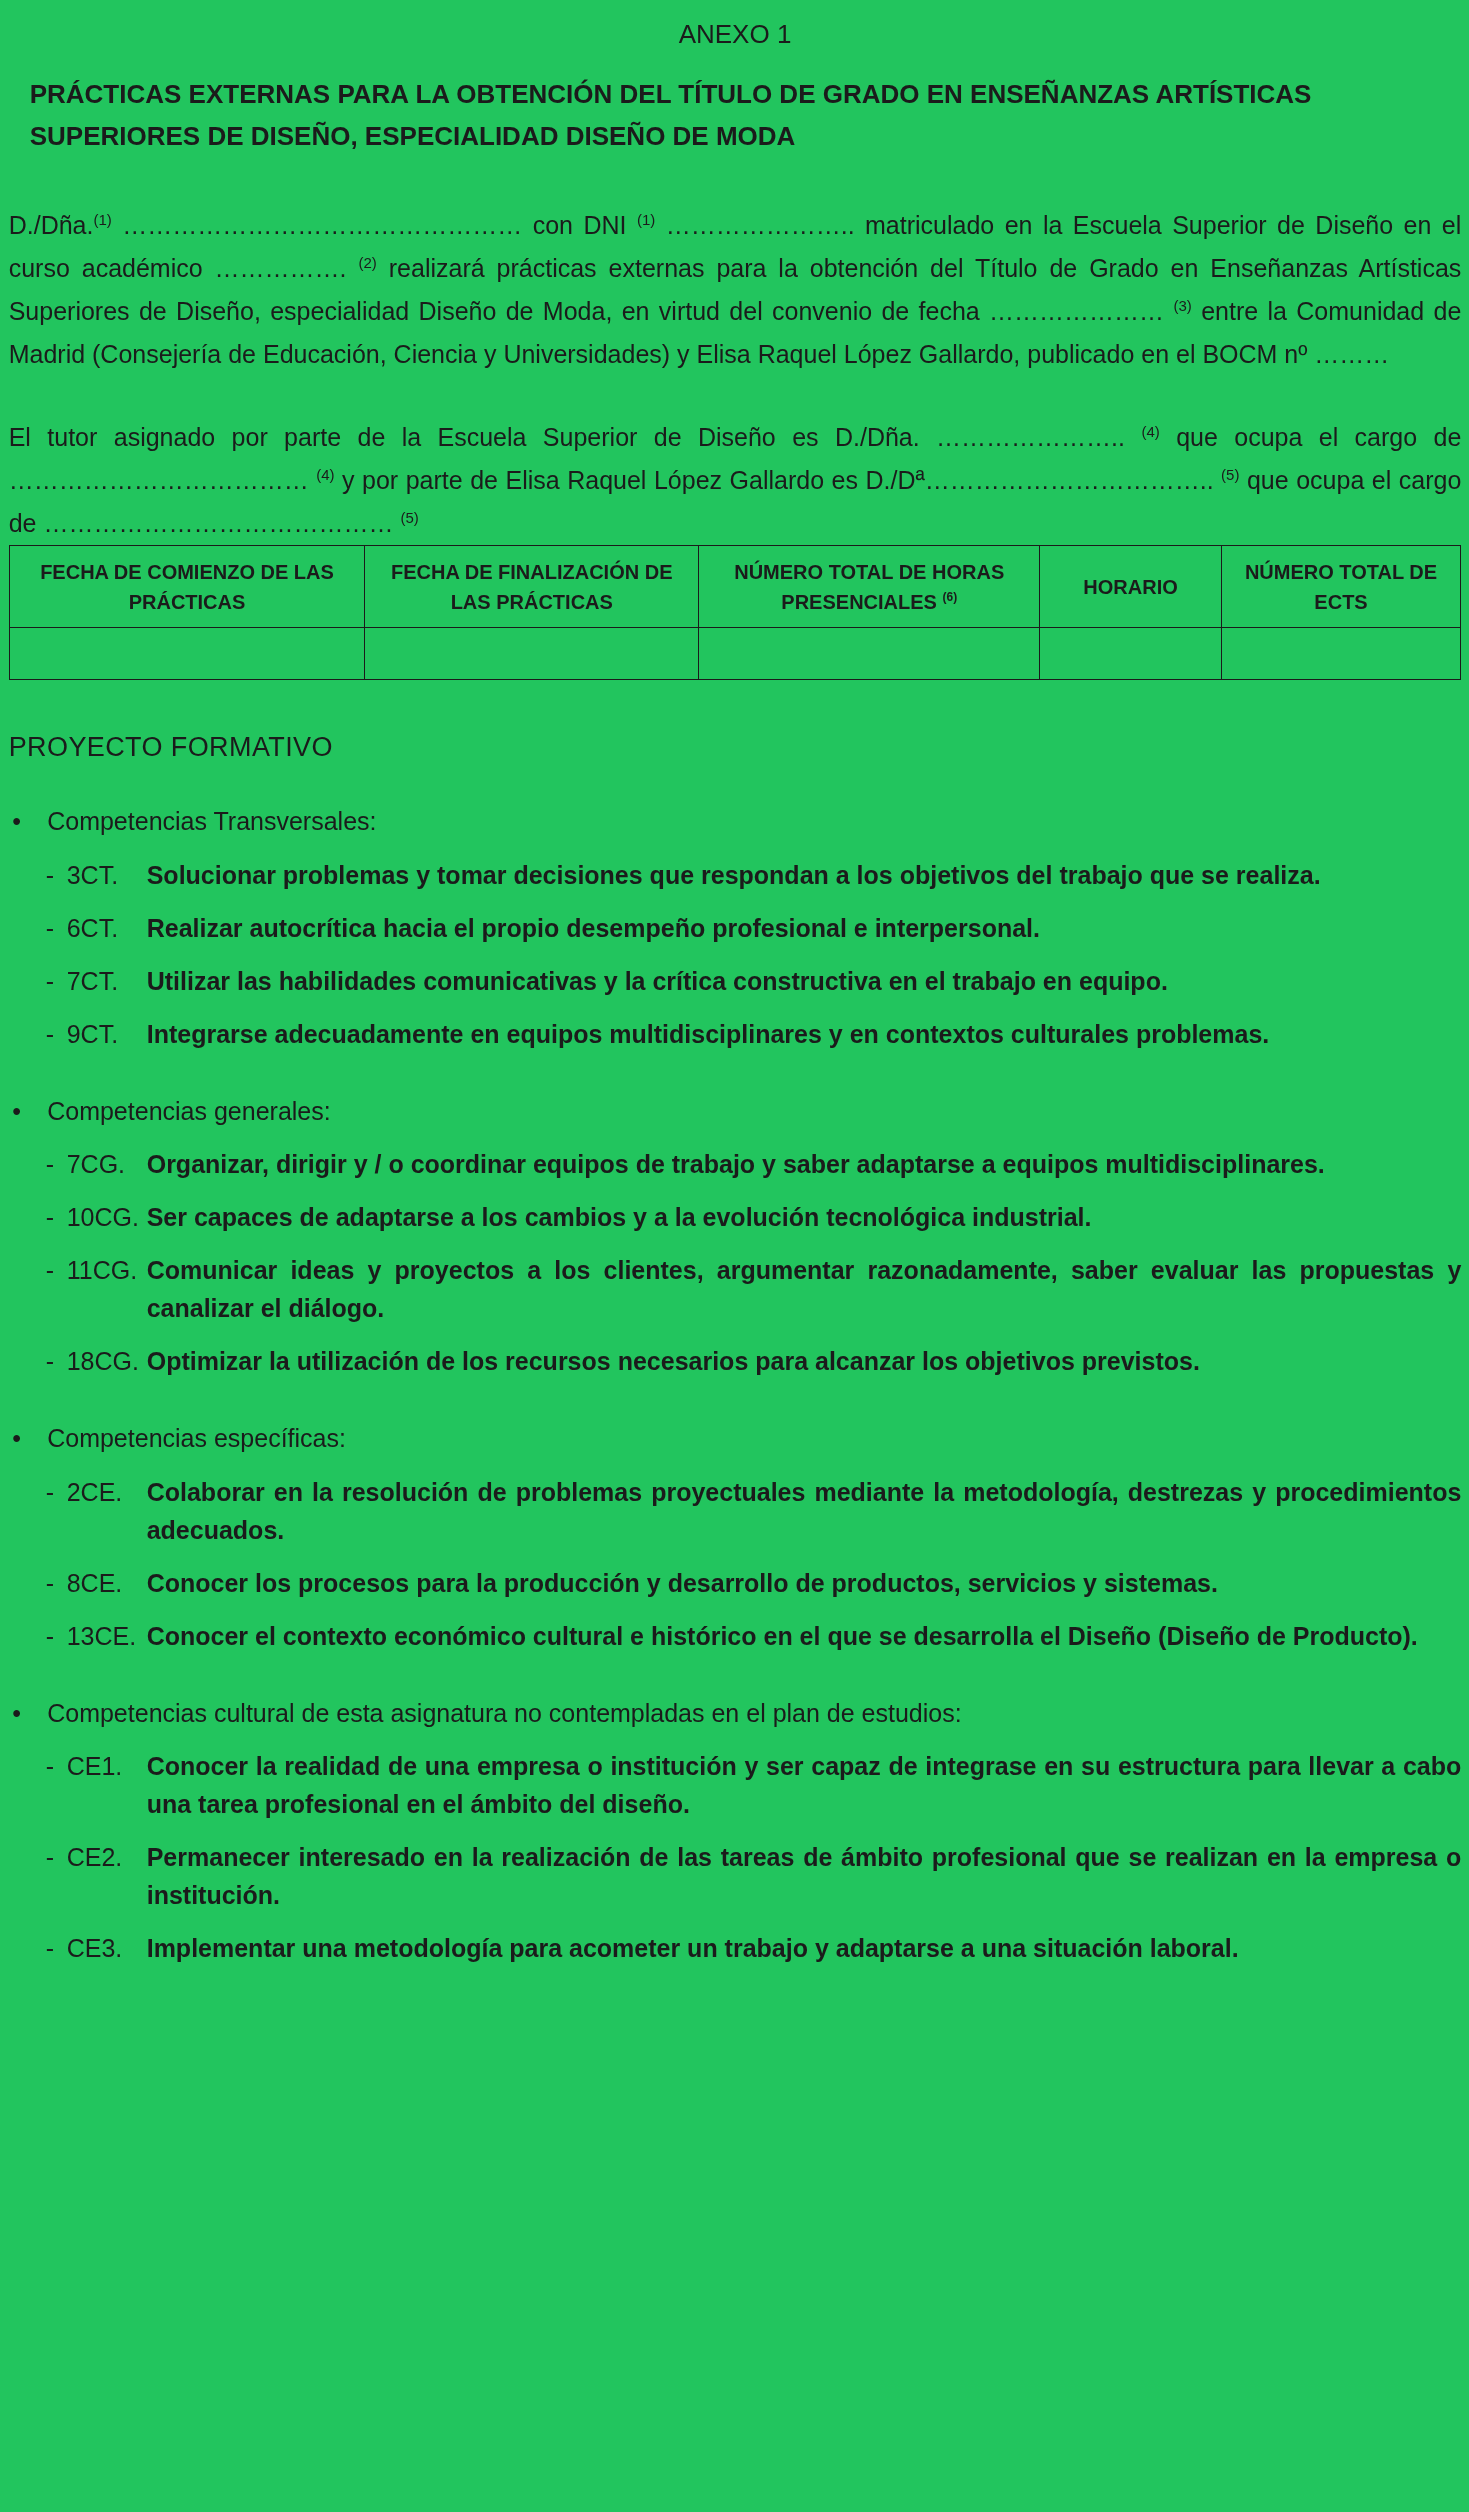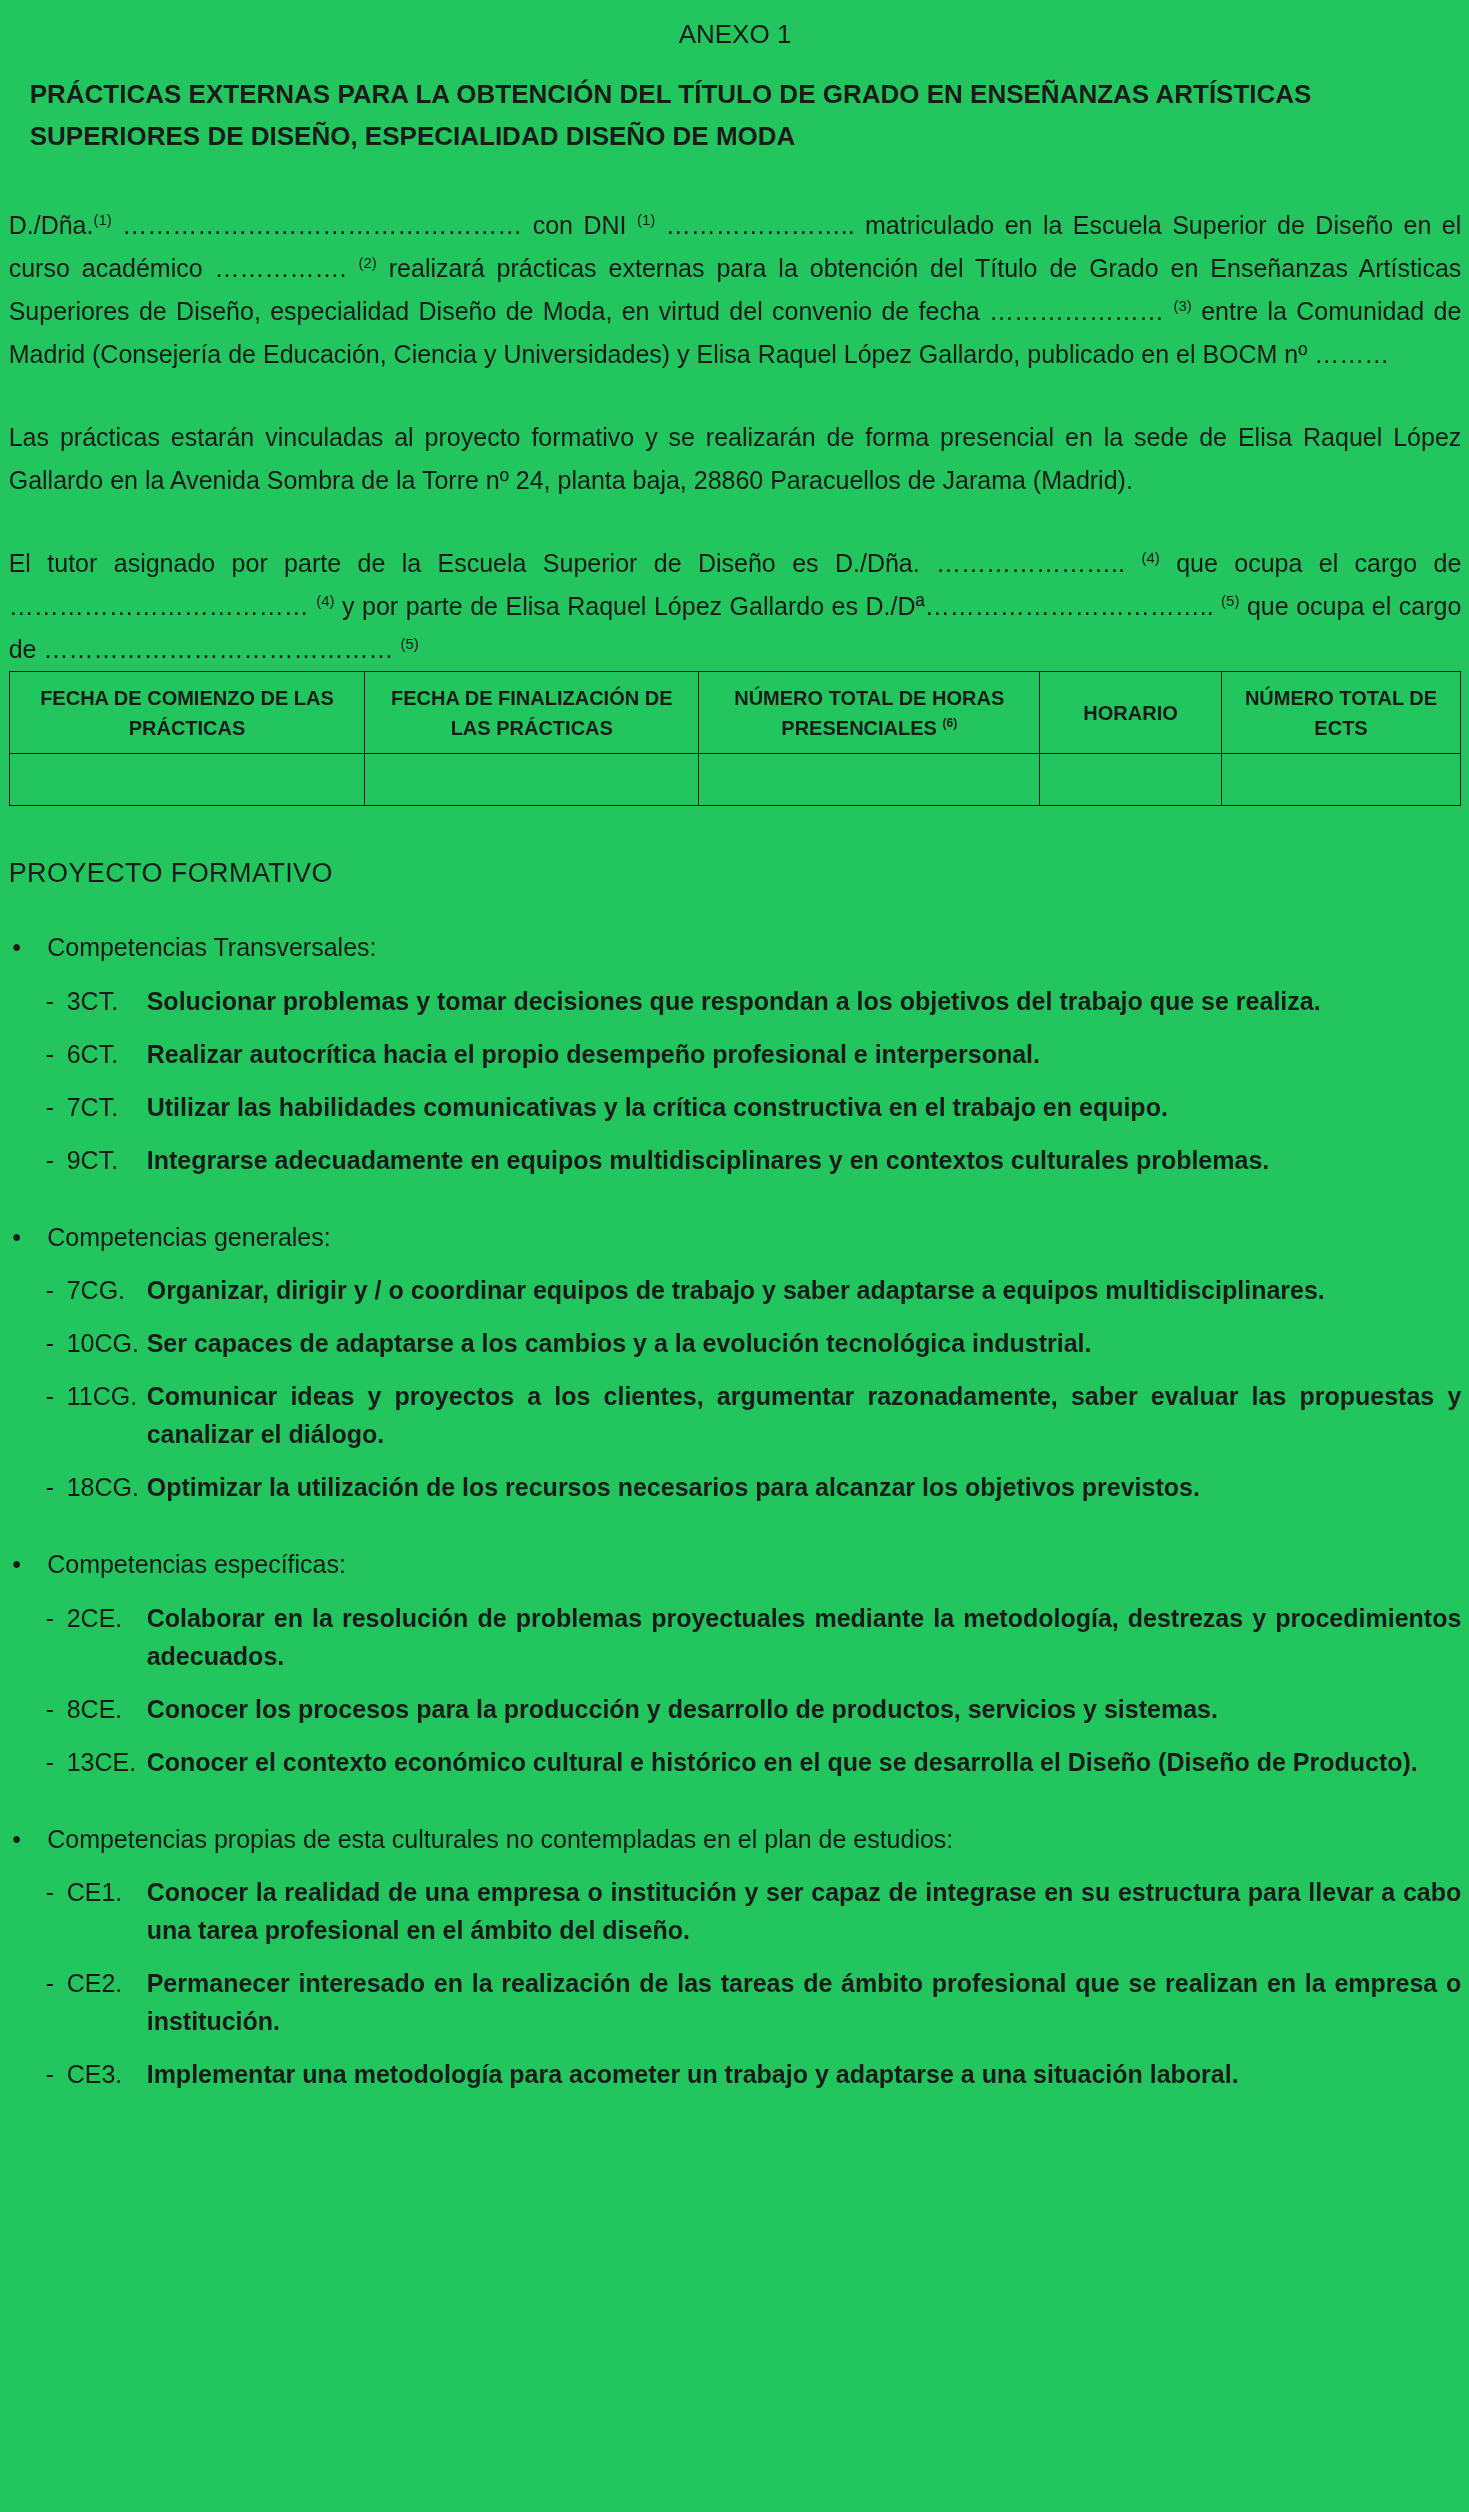--- a/index.html
+++ b/index.html
@@ -58,21 +58,20 @@
 <body>
 
 <div class="page">
 
   <div class="title">ANEXO 1</div>
 
   <div class="heading">PRÁCTICAS EXTERNAS PARA LA OBTENCIÓN DEL TÍTULO DE GRADO EN ENSEÑANZAS ARTÍSTICAS SUPERIORES DE DISEÑO, ESPECIALIDAD DISEÑO DE MODA</div>
 
   <p class="para first"><span>D./Dña.</span><sup class="fn">(1)</sup><span> ………………………………………… con DNI </span><sup class="fn">(1)</sup><span> ………………….. matriculado en la Escuela Superior de Diseño en el curso académico ……………. </span><sup class="fn">(2)</sup><span> realizará prácticas externas para la obtención del Título de Grado en Enseñanzas Artísticas Superiores de Diseño, especialidad Diseño de Moda, en virtud del convenio de fecha ………………… </span><sup class="fn">(3)</sup><span> entre la Comunidad de Madrid (Consejería de Educación, Ciencia y Universidades) y Elisa Raquel López Gallardo, publicado en el BOCM nº ………</span></p>
 
-  <p class="para">Las prácticas estarán vinculadas al proyecto formativo y se realizarán de forma presencial en la sede de Elisa Raquel López Gallardo en la Avenida Sombra de la Torre nº 24, planta baja, 28860 Paracuellos de Jarama (Madrid).</p>
 
   <p class="para"><span>El tutor asignado por parte de la Escuela Superior de Diseño es D./Dña. ………………….. </span><sup class="fn">(4)</sup><span> que ocupa el cargo de ……………………………… </span><sup class="fn">(4)</sup><span> y por parte de Elisa Raquel  López Gallardo es D./Dª…………………………….. </span><sup class="fn">(5)</sup><span> que ocupa el cargo de …………………………………… </span><sup class="fn">(5)</sup></p>
 
   <table class="details">
     <colgroup>
       <col style="width:24.5%">
       <col style="width:23%">
       <col style="width:23.5%">
       <col style="width:12.5%">
       <col style="width:16.5%">
@@ -171,21 +170,21 @@
     <div class="item">
       <span class="dash">-</span>
       <span class="code">13CE.</span>
       <div class="desc">Conocer el contexto económico cultural e histórico en el que se desarrolla el Diseño (Diseño de Producto).</div>
     </div>
   </div>
 
   <div class="group">
     <div class="group-head">
       <span class="bullet">•</span>
-      <span class="group-label">Competencias propias de esta culturales no contempladas en el plan de estudios:</span>
+      <span class="group-label">Competencias cultural de esta asignatura no contempladas en el plan de estudios:</span>
     </div>
     <div class="item">
       <span class="dash">-</span>
       <span class="code">CE1.</span>
       <div class="desc">Conocer la realidad de una empresa o institución y ser capaz de integrase en su estructura para llevar a cabo una tarea profesional en el ámbito del diseño.</div>
     </div>
     <div class="item">
       <span class="dash">-</span>
       <span class="code">CE2.</span>
       <div class="desc">Permanecer interesado en la realización de las tareas de ámbito profesional que se realizan en la empresa o institución.</div>

